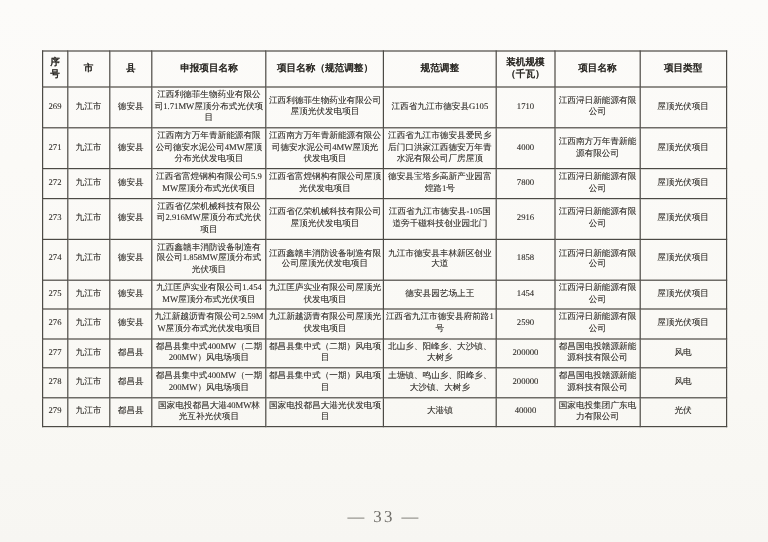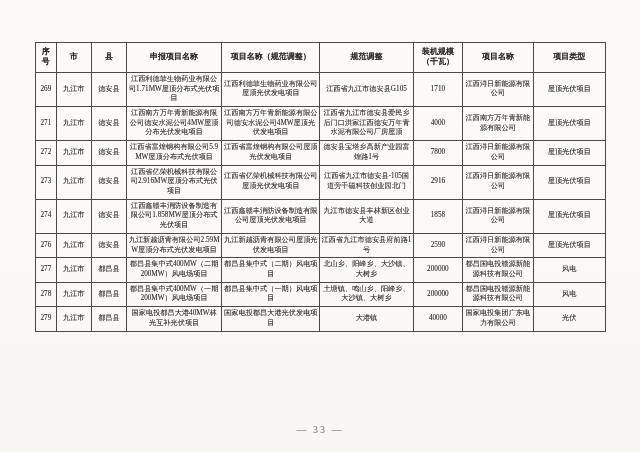--- a/index.html
+++ b/index.html
@@ -42,21 +42,21 @@
     font-size: 7.2px;
     line-height: 1.35;
     padding: 2px 1px;
     color: #3a3733;
   }
   .footer {
     position: absolute;
     left: 0; top: 424px;
     width: 100%;
     text-align: center;
-    font-size: 10px;
+    font-size: 14px;
     color: #6e6c67;
     letter-spacing: 2px;
   }
 </style>
 </head>
 <body>
 
 <div class="page">
   <table class="projects">
     <colgroup>
@@ -133,20 +133,31 @@
           <td>九江市</td>
           <td>德安县</td>
           <td>江西鑫赣丰消防设备制造有限公司1.858MW屋顶分布式光伏项目</td>
           <td>江西鑫赣丰消防设备制造有限公司屋顶光伏发电项目</td>
           <td>九江市德安县丰林新区创业大道</td>
           <td>1858</td>
           <td>江西浔日新能源有限公司</td>
           <td>屋顶光伏项目</td>
         </tr>
         <tr>
+          <td>275</td>
+          <td>九江市</td>
+          <td>德安县</td>
+          <td>九江匡庐实业有限公司1.454MW屋顶分布式光伏项目</td>
+          <td>九江匡庐实业有限公司屋顶光伏发电项目</td>
+          <td>德安县园艺场上王</td>
+          <td>1454</td>
+          <td>江西浔日新能源有限公司</td>
+          <td>屋顶光伏项目</td>
+        </tr>
+        <tr>
           <td>276</td>
           <td>九江市</td>
           <td>德安县</td>
           <td>九江新越沥青有限公司2.59MW屋顶分布式光伏发电项目</td>
           <td>九江新越沥青有限公司屋顶光伏发电项目</td>
           <td>江西省九江市德安县府前路1号</td>
           <td>2590</td>
           <td>江西浔日新能源有限公司</td>
           <td>屋顶光伏项目</td>
         </tr>

